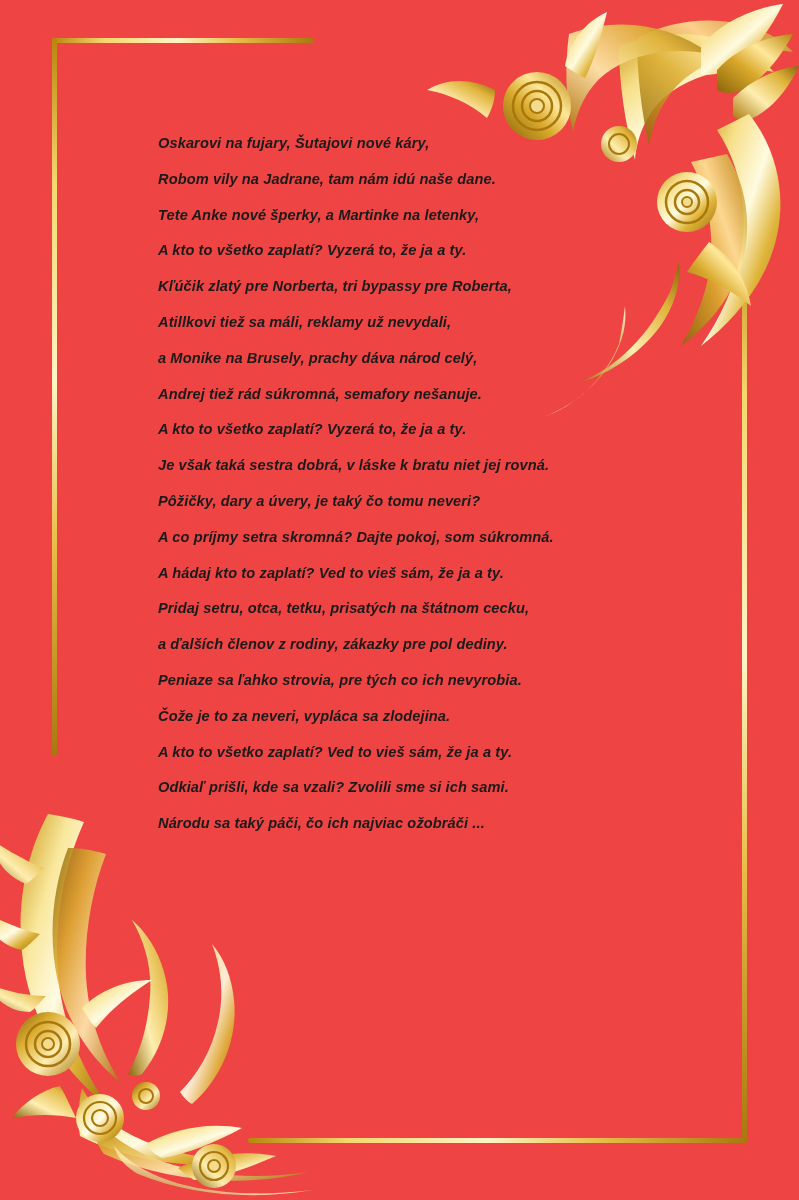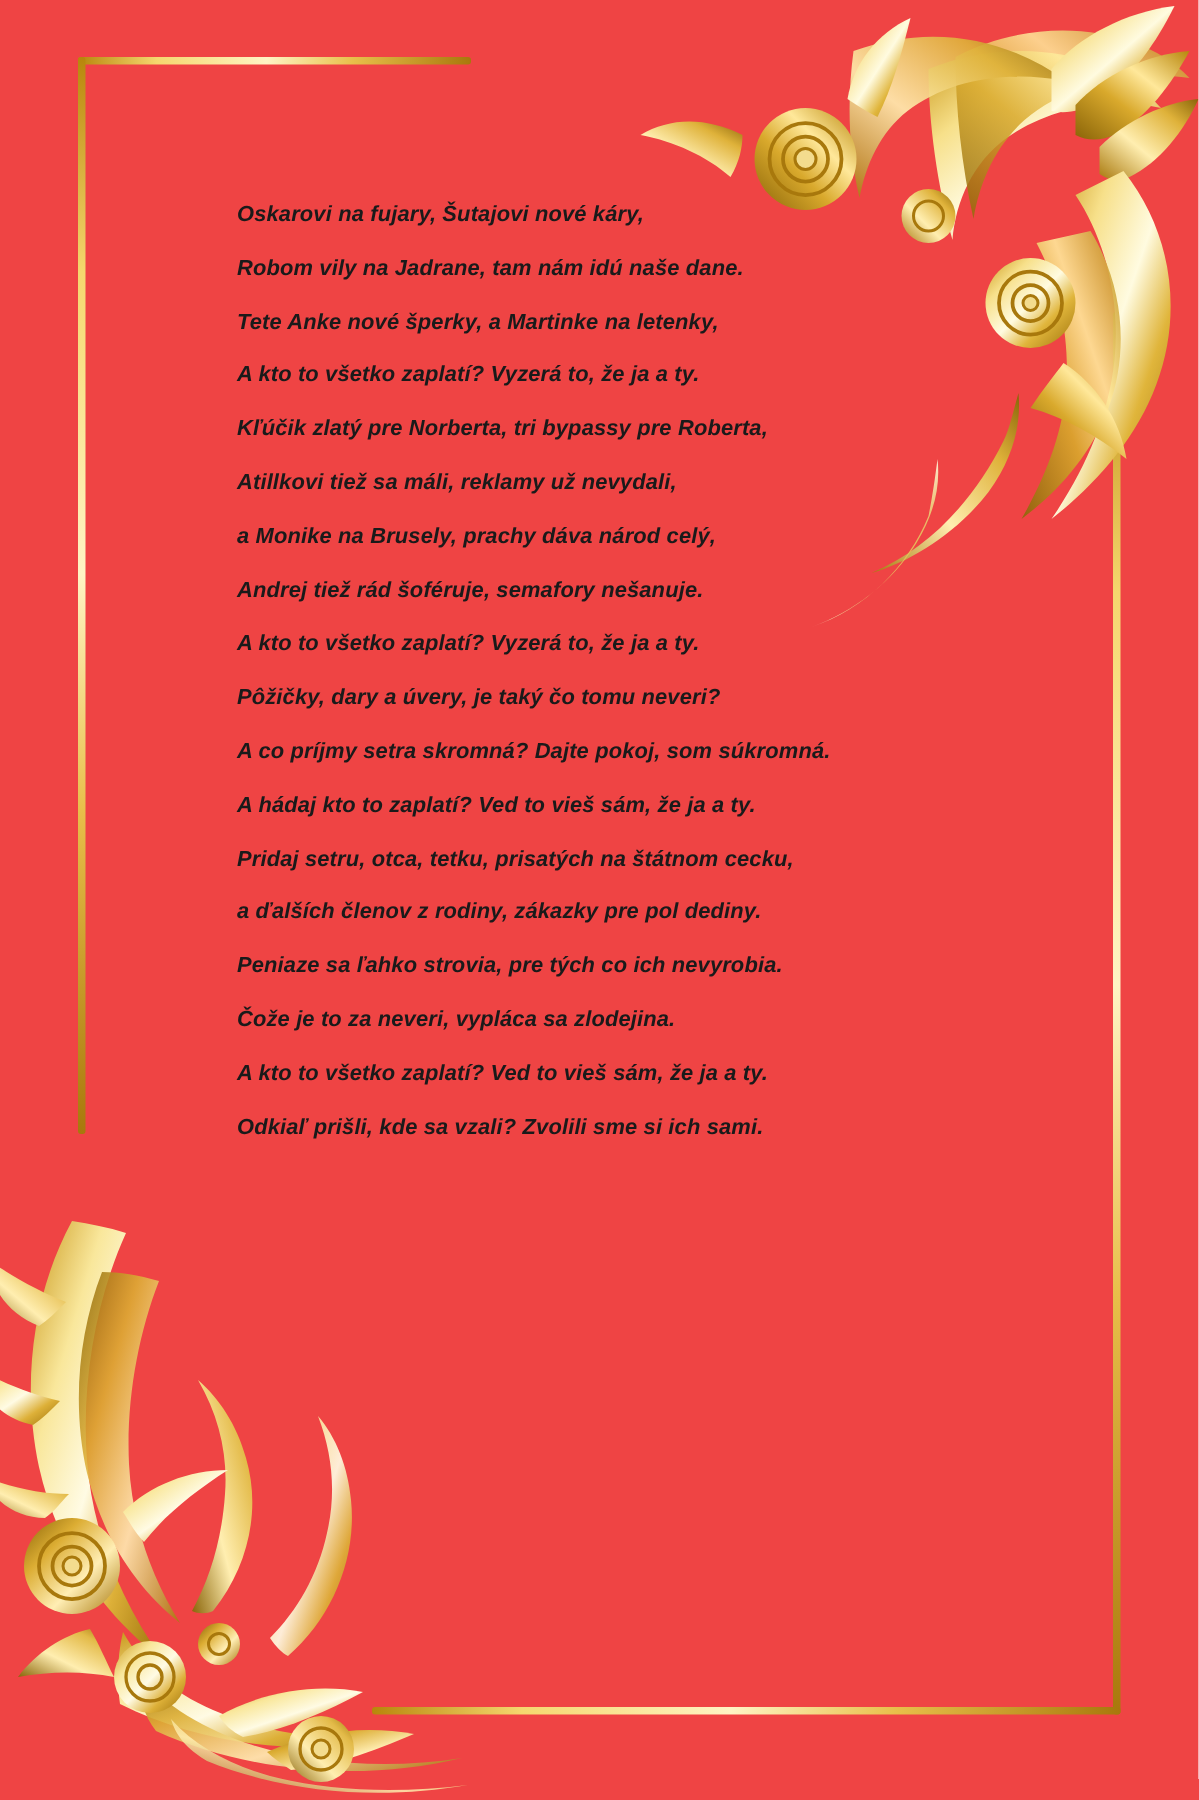--- a/index.html
+++ b/index.html
@@ -204,26 +204,28 @@
   </div>
 
   <div id="poem">
     <div class="line">Oskarovi na fujary, Šutajovi nové káry,</div>
     <div class="line">Robom vily na Jadrane, tam nám idú naše dane.</div>
     <div class="line">Tete Anke nové šperky, a Martinke na letenky,</div>
     <div class="line">A kto to všetko zaplatí? Vyzerá to, že ja a ty.</div>
     <div class="line">Kľúčik zlatý pre Norberta, tri bypassy pre Roberta,</div>
     <div class="line">Atillkovi tiež sa máli, reklamy už nevydali,</div>
     <div class="line">a Monike na Brusely, prachy dáva národ celý,</div>
-    <div class="line">Andrej tiež rád šoféruje, semafory nešanuje.</div>
+    <div class="line">Andrej tiež rád súkromná, semafory nešanuje.</div>
     <div class="line">A kto to všetko zaplatí? Vyzerá to, že ja a ty.</div>
+    <div class="line">Je však taká sestra dobrá, v láske k bratu niet jej rovná.</div>
     <div class="line">Pôžičky, dary a úvery, je taký čo tomu neveri?</div>
     <div class="line">A co príjmy setra skromná? Dajte pokoj, som súkromná.</div>
     <div class="line">A hádaj kto to zaplatí? Ved to vieš sám, že ja a ty.</div>
     <div class="line">Pridaj setru, otca, tetku, prisatých na štátnom cecku,</div>
     <div class="line">a ďalších členov z rodiny, zákazky pre pol dediny.</div>
     <div class="line">Peniaze sa ľahko strovia, pre tých co ich nevyrobia.</div>
     <div class="line">Čože je to za neveri, vypláca sa zlodejina.</div>
     <div class="line">A kto to všetko zaplatí? Ved to vieš sám, že ja a ty.</div>
     <div class="line">Odkiaľ prišli, kde sa vzali? Zvolili sme si ich sami.</div>
+    <div class="line">Národu sa taký páči, čo ich najviac ožobráči ...</div>
   </div>
 
 </div>
 
 </body></html>

